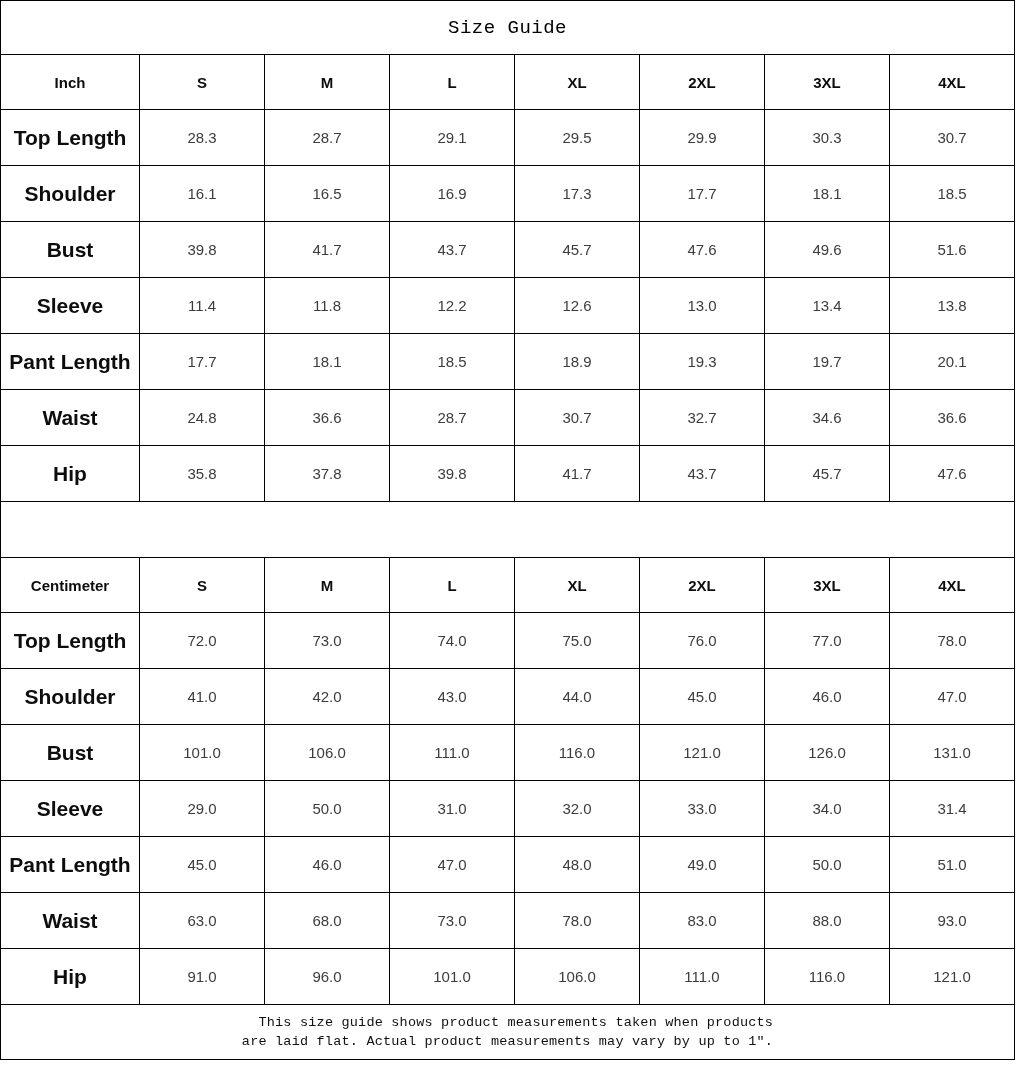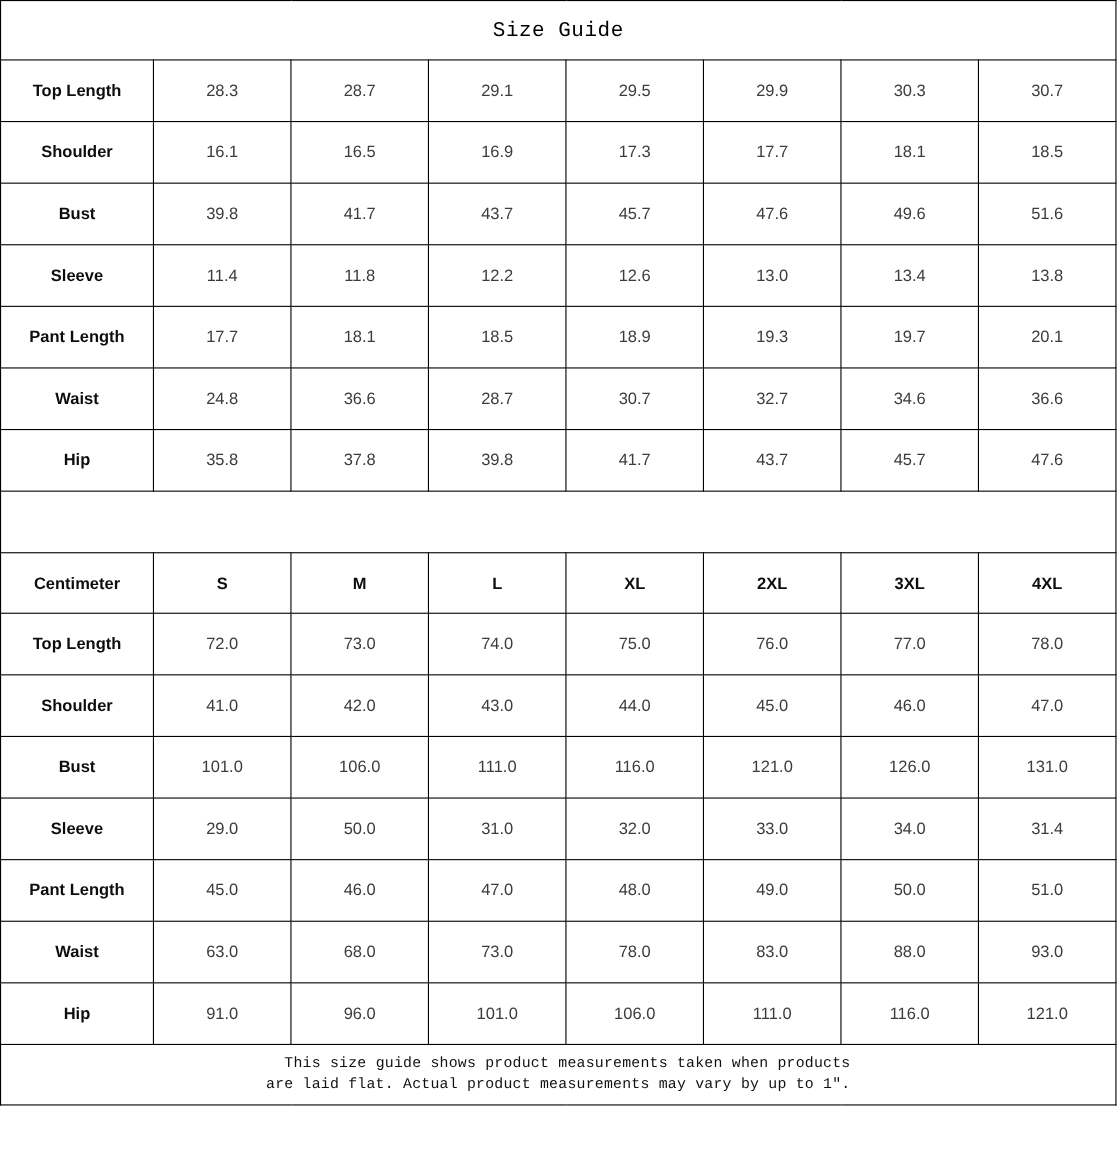--- a/index.html
+++ b/index.html
@@ -39,21 +39,21 @@
   }
   th.size-header, th.unit-header {
     height: 54px;
     font-size: 15px;
     font-weight: 700;
     color: #0d0d0d;
     font-family: "Liberation Sans", sans-serif;
   }
   th.row-label {
     height: 55px;
-    font-size: 15px;
+    font-size: 21px;
     font-weight: 700;
     color: #0d0d0d;
     font-family: "Liberation Sans", sans-serif;
   }
   td.value-cell {
     height: 55px;
     font-size: 15px;
     font-weight: 400;
     color: #3c3c3c;
   }
@@ -87,20 +87,30 @@
       <col class="c-size">
       <col class="c-size">
   </colgroup>
   <tbody>
     <tr class="title-row">
       <td colspan="8">Size Guide</td>
     </tr>
   </tbody>
 
   <tbody>
+      <tr>
+        <th class="unit-header">Inch</th>
+        <th class="size-header">S</th>
+        <th class="size-header">M</th>
+        <th class="size-header">L</th>
+        <th class="size-header">XL</th>
+        <th class="size-header">2XL</th>
+        <th class="size-header">3XL</th>
+        <th class="size-header">4XL</th>
+      </tr>
       <tr>
         <th class="row-label">Top Length</th>
         <td class="value-cell">28.3</td>
         <td class="value-cell">28.7</td>
         <td class="value-cell">29.1</td>
         <td class="value-cell">29.5</td>
         <td class="value-cell">29.9</td>
         <td class="value-cell">30.3</td>
         <td class="value-cell">30.7</td>
       </tr>

